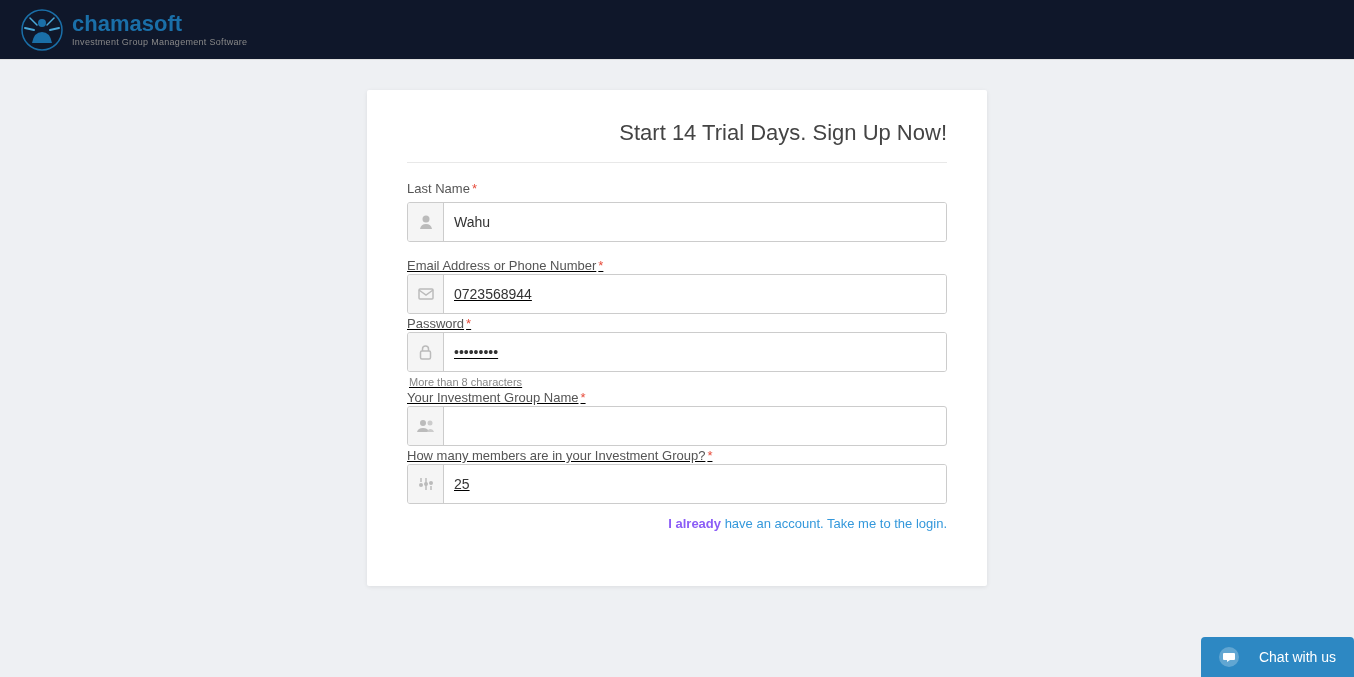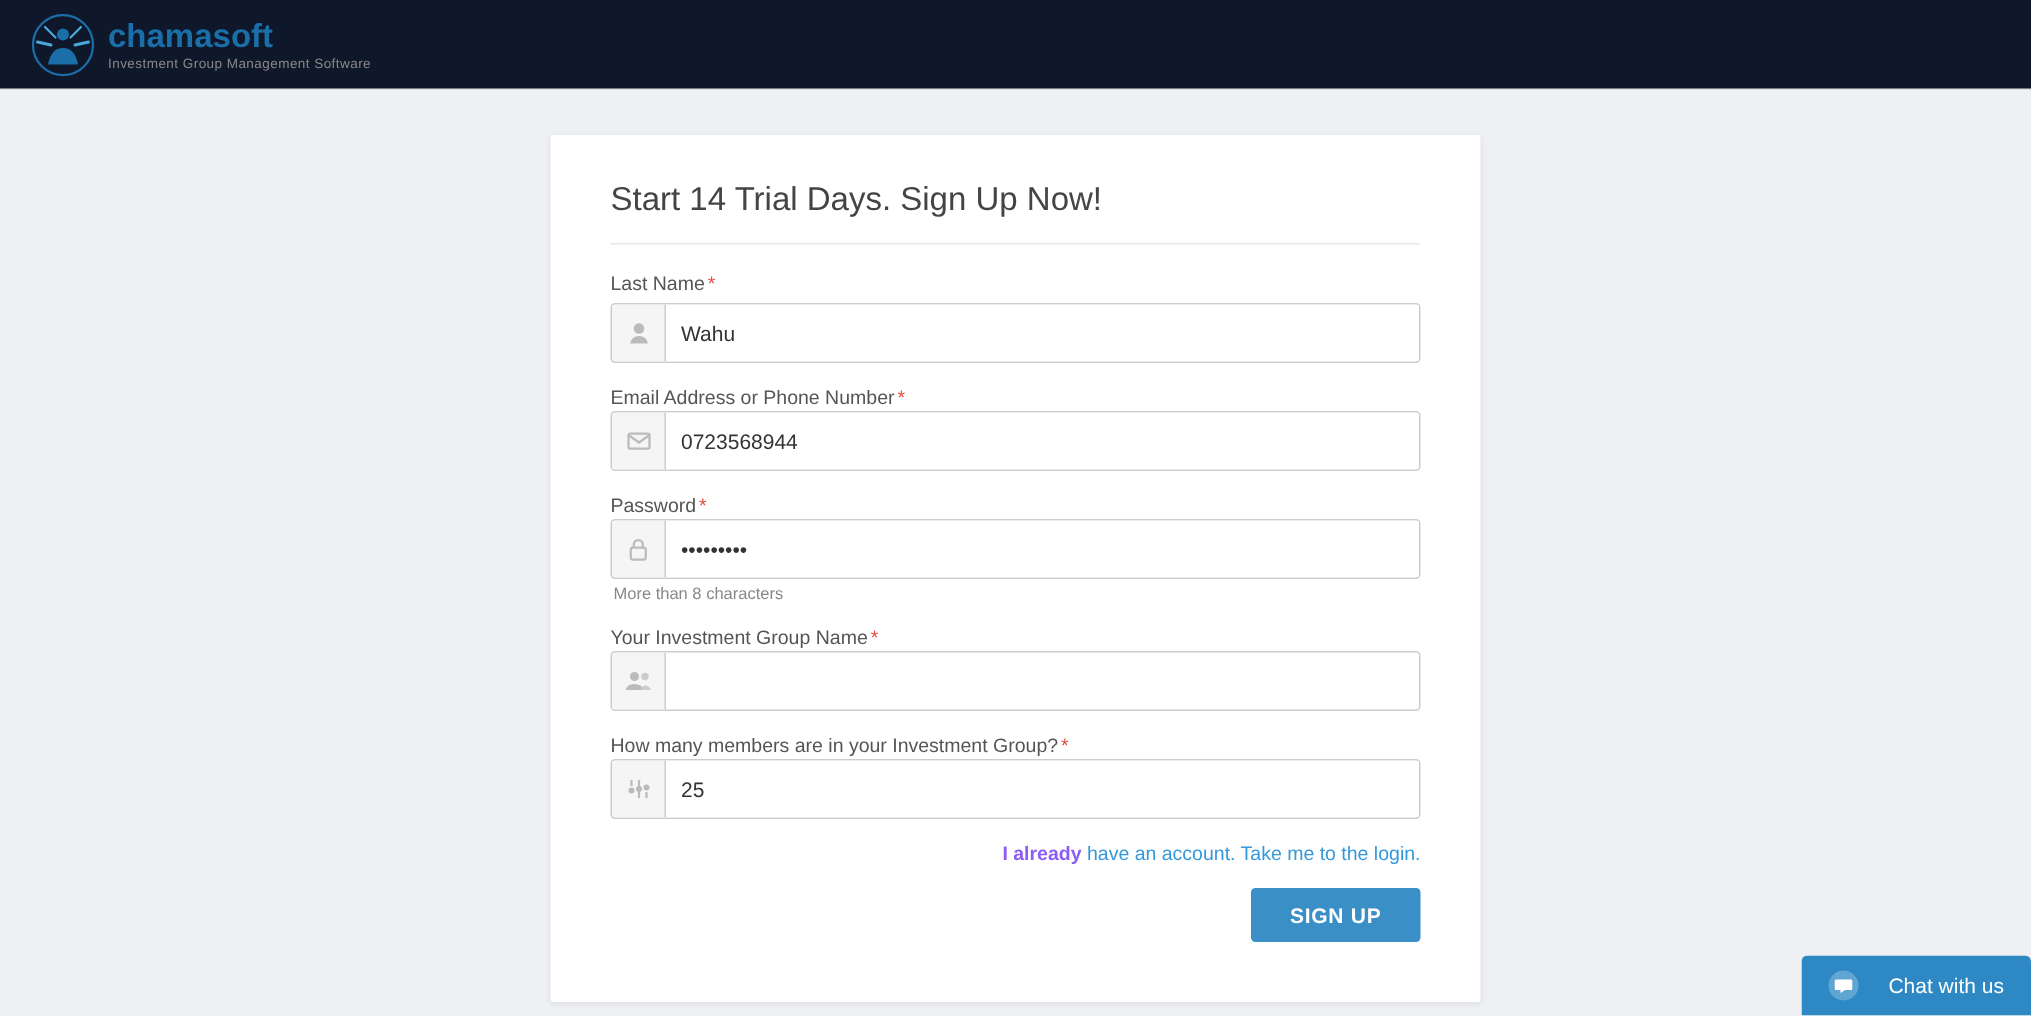--- a/index.html
+++ b/index.html
@@ -57,21 +57,21 @@
       width: 620px;
       padding: 30px 40px 40px;
       border-radius: 2px;
       box-shadow: 0 1px 4px rgba(0,0,0,0.08);
     }
 
     .card-title {
       font-size: 22px;
       font-weight: 400;
       color: #444;
-      text-align: left;
+      text-align: right;
       margin-bottom: 18px;
       padding-bottom: 16px;
       border-bottom: 1px solid #e8e8e8;
     }
 
     .form-row {
       display: flex;
       gap: 20px;
       margin-bottom: 14px;
     }
@@ -123,21 +123,21 @@
     }
 
     .hint-text {
       font-size: 11px;
       color: #888;
       margin-top: 4px;
       margin-left: 2px;
     }
 
     .form-full {
-      margin-bottom: 14px;
+      text-decoration: underline;
     }
 
     .login-link-row {
       text-align: right;
       margin-bottom: 14px;
       margin-top: 10px;
     }
     .login-link-text {
       font-size: 13px;
       color: #8b5cf6;
@@ -301,23 +301,20 @@
           </svg>
         </div>
         <input type="number" class="form-input" value="25" style="">
       </div>
     </div>
 
     <div class="login-link-row">
       <span class="login-link-text">I already </span><a href="#" class="login-link">have an account. Take me to the login.</a>
     </div>
 
-    <div class="signup-btn-row">
-      <button class="signup-btn">SIGN UP</button>
-    </div>
   </div>
 </div>
 
 <div class="chat-widget">
   <div class="chat-bubble-icon">
     <svg width="12" height="11" viewBox="0 0 12 11" xmlns="http://www.w3.org/2000/svg">
       <path d="M1 1 H11 A1 1 0 0 1 12 2 V7 A1 1 0 0 1 11 8 H7 L4 10 V8 H1 A1 1 0 0 1 0 7 V2 A1 1 0 0 1 1 1 Z" fill="white"></path>
     </svg>
   </div>
   <span>Chat with us</span>

